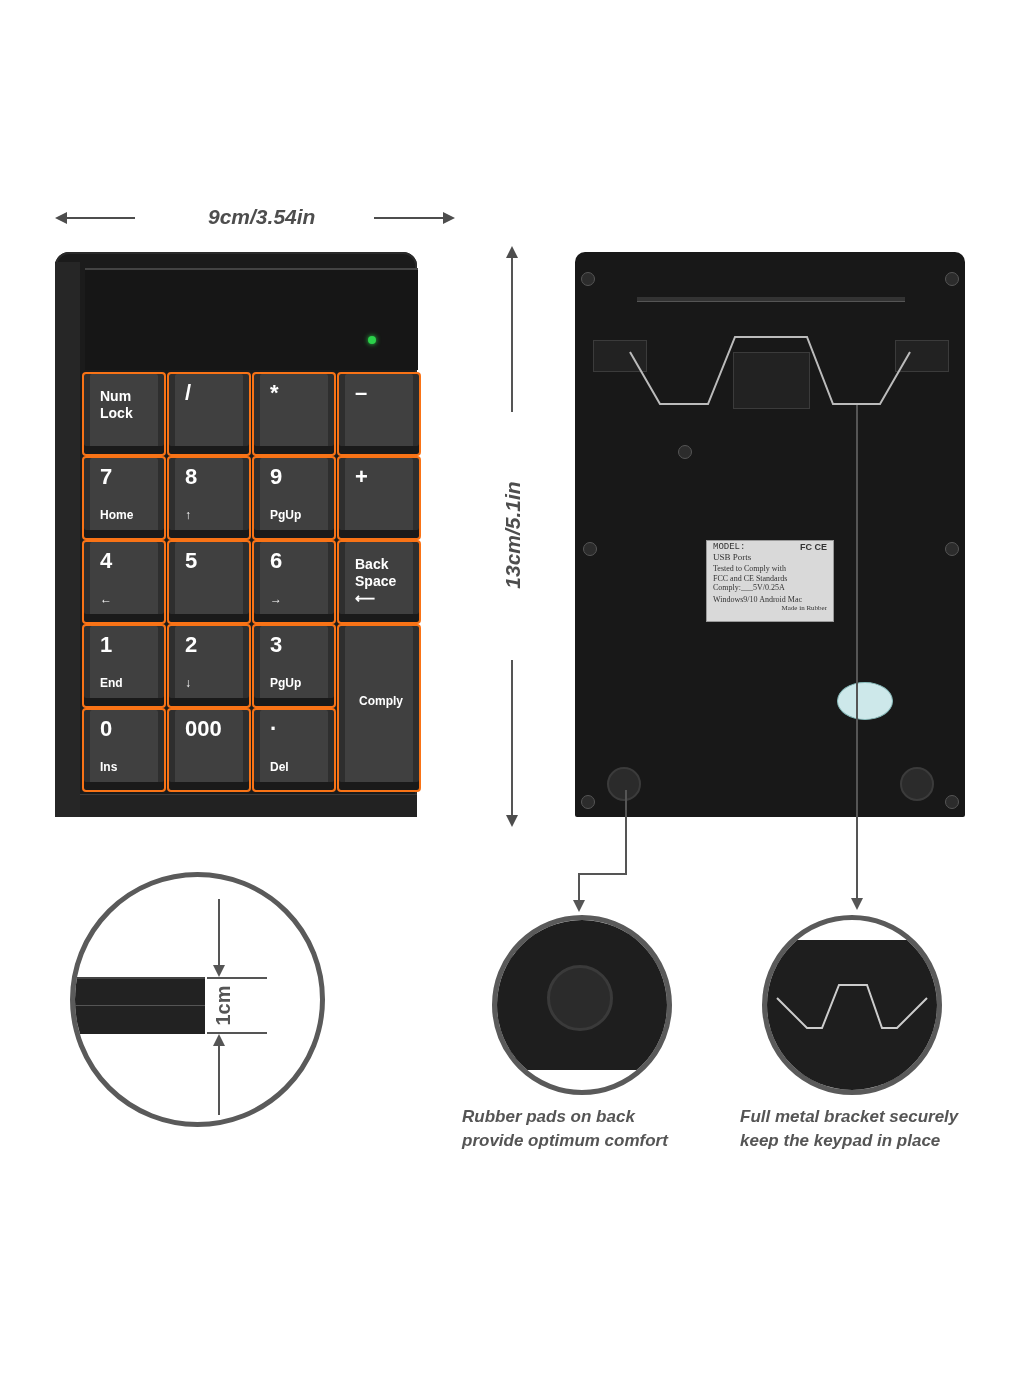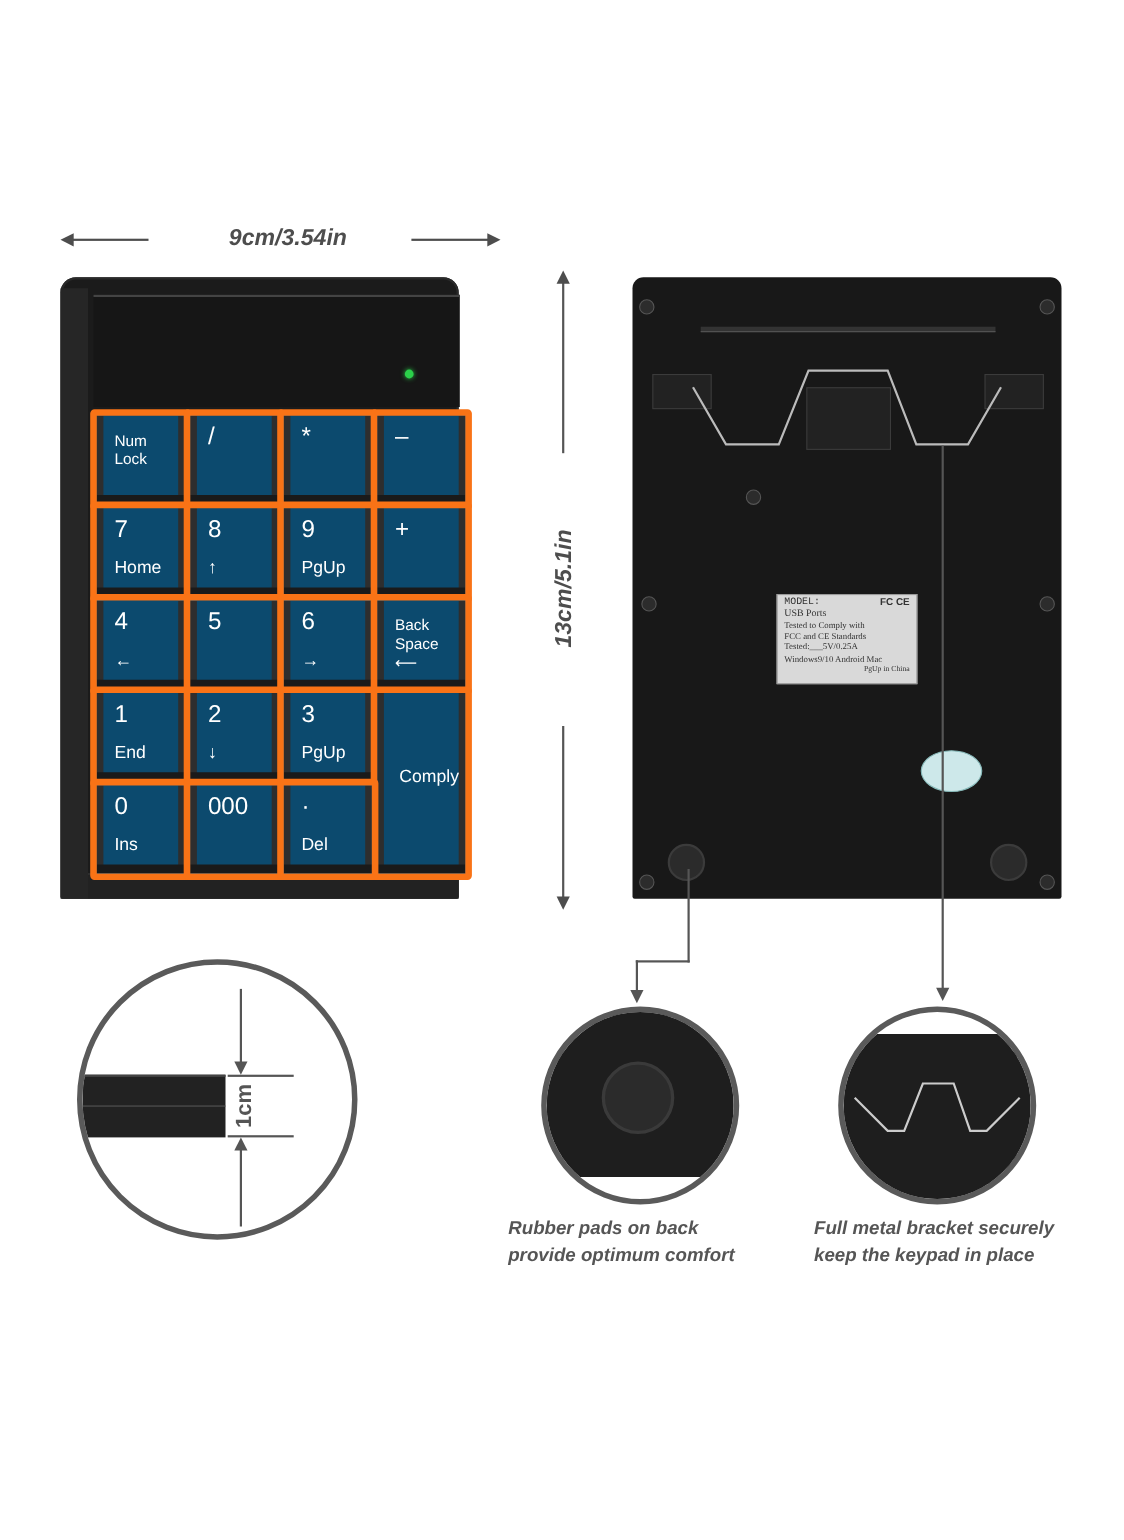--- a/index.html
+++ b/index.html
@@ -5,23 +5,23 @@
   html,body{margin:0;padding:0;background:#fff;}
   body{width:1022px;height:1400px;position:relative;overflow:hidden;font-family:"Liberation Sans",sans-serif;}
   .abs{position:absolute;}
   .dim-text{color:#4d4d4d;font-weight:bold;font-style:italic;font-size:21px;}
   .arrow-h{position:absolute;height:2px;background:#4d4d4d;}
   .keypad{position:absolute;left:55px;top:252px;width:362px;height:565px;background:#1b1b1b;border-radius:14px 14px 2px 2px;box-shadow:inset 0 0 0 2px #2a2a2a;}
   .keypad .top-panel{position:absolute;left:30px;top:16px;width:333px;height:100px;background:#161616;border-top:2px solid #444;}
   .led{position:absolute;width:8px;height:8px;border-radius:50%;background:#2bd04a;left:313px;top:84px;box-shadow:0 0 5px #2bd04a;}
   .keypad .bottom-strip{position:absolute;left:25px;right:0;bottom:0;height:22px;background:#222;border-top:1px solid #3a3a3a;}
   .keypad .side{position:absolute;left:0;top:10px;width:25px;bottom:0;background:#262626;}
-  .key{position:absolute;background:#0c4a6e;border:6px solid #f97316;border-radius:4px;box-shadow:inset 0 -8px 0 #1a1a1a, inset 6px 0 0 #2e2e2e, inset -6px 0 0 #2e2e2e;color:#fff;font-weight:normal;}
+  .key{position:absolute;background:#404040;border:2px solid #f97316;border-radius:4px;box-shadow:inset 0 -8px 0 #1a1a1a, inset 6px 0 0 #2e2e2e, inset -6px 0 0 #2e2e2e;color:#fff;font-weight:bold;}
   .key .main{position:absolute;left:16px;top:6px;font-size:22px;}
-  .key .sub{position:absolute;left:16px;bottom:16px;font-size:16px;}
+  .key .sub{position:absolute;left:16px;bottom:16px;font-size:12px;}
   .key .small{position:absolute;left:16px;top:14px;font-size:14px;line-height:17px;}
   .back{position:absolute;left:575px;top:252px;width:390px;height:565px;background:#181818;border-radius:10px 10px 2px 2px;}
   .screw{position:absolute;width:12px;height:12px;border-radius:50%;background:#2c2c2c;border:1px solid #555;}
   .label{position:absolute;left:706px;top:540px;width:128px;height:82px;background:#d9d9d9;border:1px solid #999;font-family:"Liberation Serif",serif;color:#333;font-size:8px;line-height:9.5px;padding:2px 6px;box-sizing:border-box;}
   .pad{position:absolute;width:30px;height:30px;border-radius:50%;background:#2b2b2b;border:2px solid #3b3b3b;}
   .circle{position:absolute;border:5px solid #5a5a5a;border-radius:50%;background:#fff;overflow:hidden;}
   .caption{position:absolute;color:#555;font-style:italic;font-weight:bold;font-size:17px;line-height:24px;}
   .line{position:absolute;background:#555;}
 </style>
 </head>
@@ -138,23 +138,23 @@
   <div class="abs" style="left:262px;top:430px;width:54px;height:36px;border-radius:50%;background:#cde8ea;border:1px solid #8bb;"></div>
 </div>
 <div class="label">
   <div style="display:flex;justify-content:space-between;font-family:'Liberation Mono',monospace;font-size:9px;">
     <span>MODEL:</span>
     <span style="font-family:'Liberation Sans',sans-serif;font-weight:bold;">FC CE</span>
   </div>
   <div style="font-family:Liberation Serif, serif;font-size:9px;margin-bottom:2px;">USB Ports</div>
   <div>Tested to Comply with</div>
   <div>FCC and CE Standards</div>
-  <div>Tested:___5V/0.25A</div>
+  <div>Comply:___5V/0.25A</div>
   <div style="margin-top:2px;">Windows9/10 Android Mac</div>
-  <div style="text-align:right;font-size:7px;">PgUp in China</div>
+  <div style="text-align:right;font-size:7px;">Made in Rubber</div>
 </div>
 
 <div class="circle" style="left:70px;top:872px;width:245px;height:245px;">
   <div class="abs" style="left:0;top:100px;width:130px;height:55px;background:#222;border-top:2px solid #444;">
     <div style="position:absolute;left:0;right:0;top:26px;height:1px;background:#555;"></div>
   </div>
   <div class="line" style="left:132px;top:100px;width:60px;height:2px;"></div>
   <div class="line" style="left:132px;top:155px;width:60px;height:2px;"></div>
   <div class="line" style="left:143px;top:22px;width:2px;height:70px;"></div>
   <div class="abs" style="left:138px;top:88px;border-left:6px solid transparent;border-right:6px solid transparent;border-top:12px solid #555;"></div>

